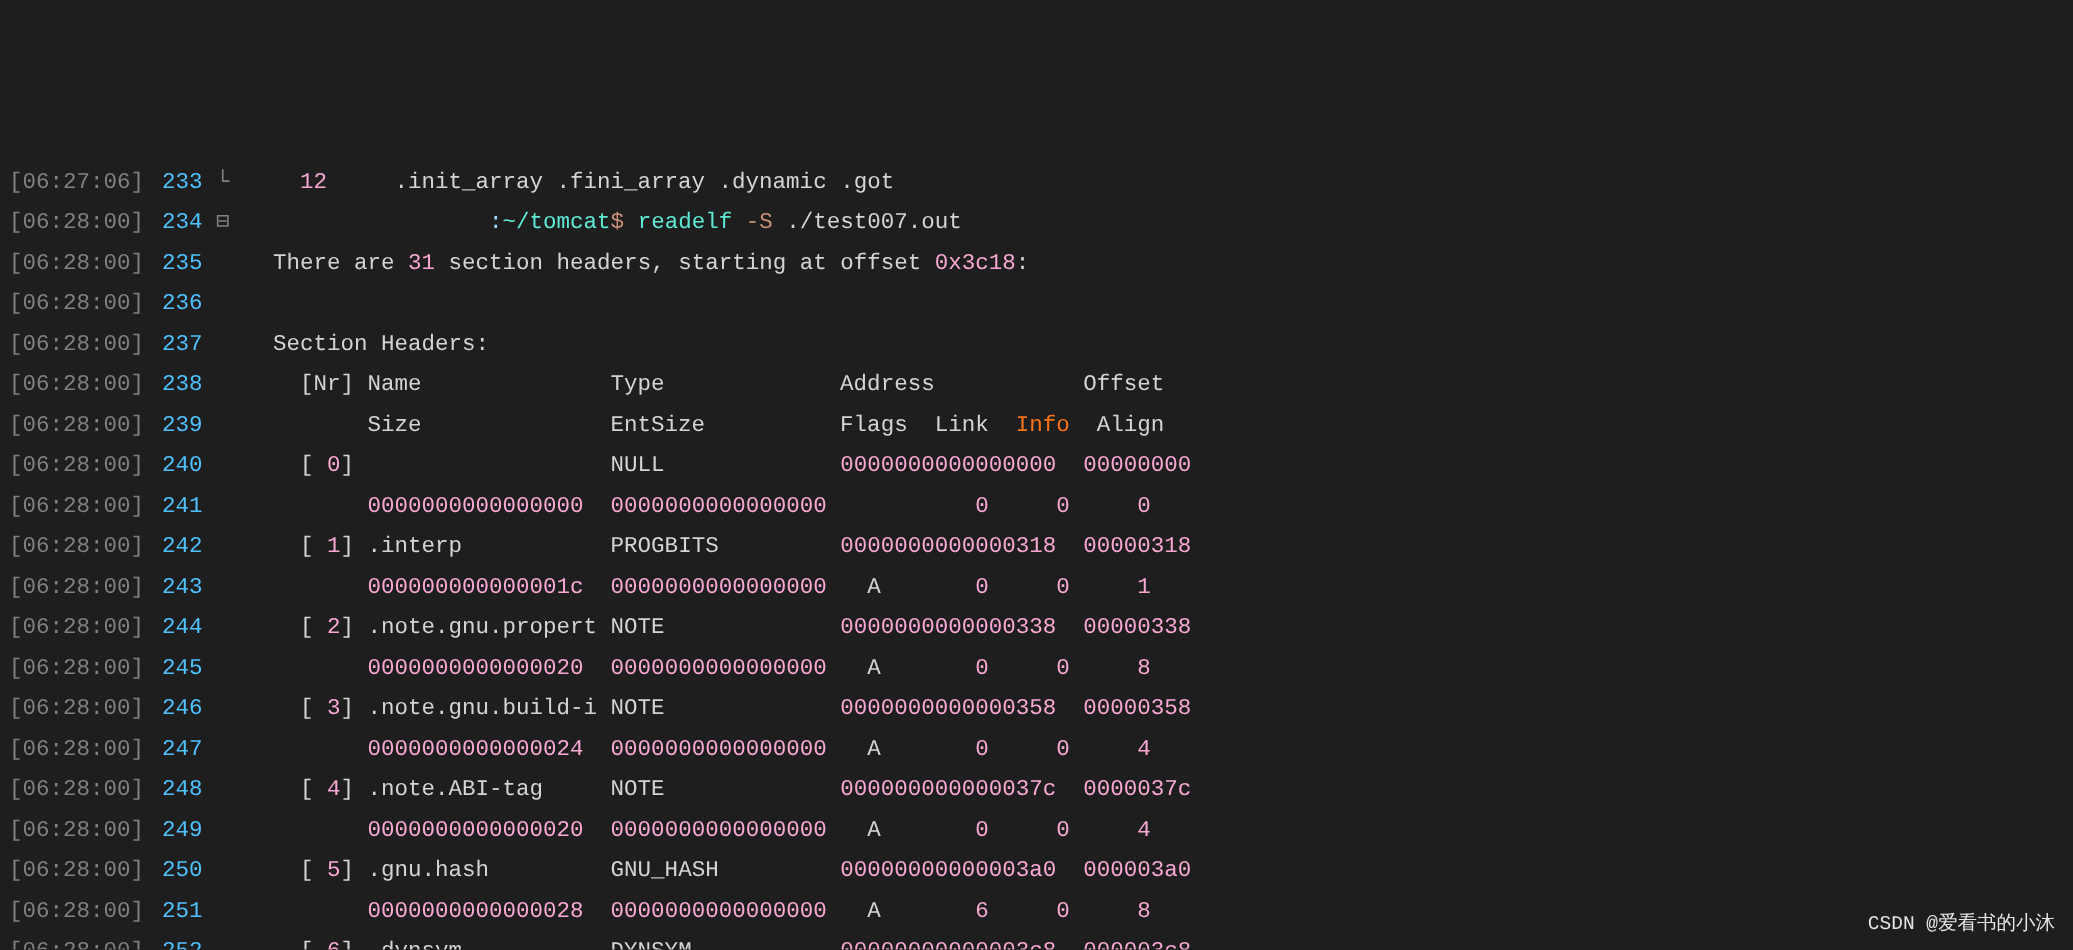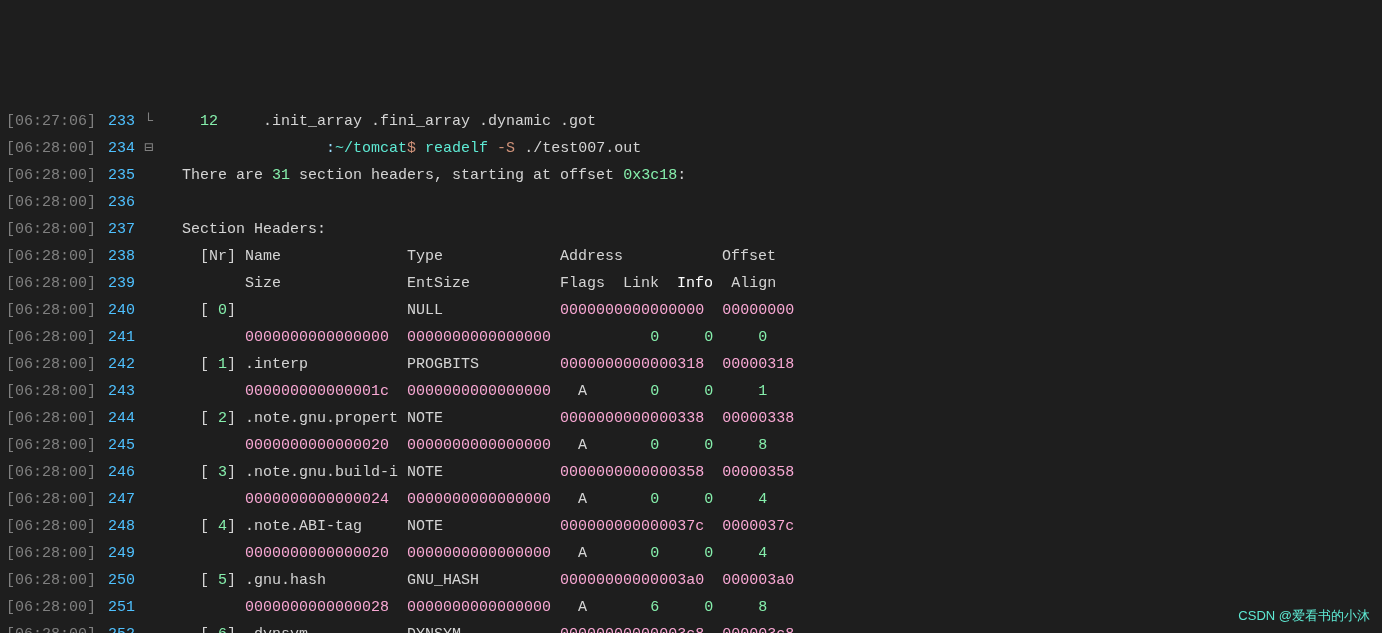--- a/index.html
+++ b/index.html
@@ -31,34 +31,34 @@
   }
   .gutter {
     color: #808080;
     width: 20px;
     display: inline-block;
   }
   .code {
     flex: 1;
   }
   .white { color: #d4d4d4; }
-  .num   { color: #86efac; }
-  .key   { color: #ffffff; }
+  .num   { color: #f9a8d4; }
+  .key   { color: #f97316; }
   .cyan  { color: #5eead4; }
   .addr  { color: #f9a8d4; }
   .prompt-path { color: #9cdcfe; }
   .prompt-d { color: #ce9178; }
   .opt { color: #ce9178; }
   .watermark {
     position: absolute;
     right: 12px;
     bottom: 6px;
-    color: #5eead4;
+    color: #e5e5e5;
     font-size: 13px;
-    font-family: Liberation Sans, sans-serif;
+    font-family: Liberation Mono, monospace;
   }
 </style>
 </head>
 <body>
 
 
 
 <div id="root"><div class="line"><span class="ts">[06:27:06]</span><span class="ln"> 233</span><span class="gutter">└</span><span class="code"><span class="num">    12</span><span class="white">     .init_array .fini_array .dynamic .got</span></span></div><div class="line"><span class="ts">[06:28:00]</span><span class="ln"> 234</span><span class="gutter">⊟</span><span class="code"><span class="white">                  </span><span class="prompt-path">:</span><span class="cyan">~/tomcat</span><span class="prompt-d">$ </span><span class="cyan">readelf </span><span class="opt">-S</span><span class="white"> ./test007.out</span></span></div><div class="line"><span class="ts">[06:28:00]</span><span class="ln"> 235</span><span class="gutter"> </span><span class="code"><span class="white">  There are </span><span class="num">31</span><span class="white"> section headers, starting at offset </span><span class="num">0x3c18</span><span class="white">:</span></span></div><div class="line"><span class="ts">[06:28:00]</span><span class="ln"> 236</span><span class="gutter"> </span><span class="code"></span></div><div class="line"><span class="ts">[06:28:00]</span><span class="ln"> 237</span><span class="gutter"> </span><span class="code"><span class="white">  Section Headers:</span></span></div><div class="line"><span class="ts">[06:28:00]</span><span class="ln"> 238</span><span class="gutter"> </span><span class="code"><span class="white">    [Nr] Name              Type             Address           Offset</span></span></div><div class="line"><span class="ts">[06:28:00]</span><span class="ln"> 239</span><span class="gutter"> </span><span class="code"><span class="white">         Size              EntSize          Flags  Link  </span><span class="key">Info</span><span class="white">  Align</span></span></div><div class="line"><span class="ts">[06:28:00]</span><span class="ln"> 240</span><span class="gutter"> </span><span class="code"><span class="white">    [ </span><span class="num">0</span><span class="white">]                   NULL             </span><span class="addr">0000000000000000</span><span class="white">  </span><span class="addr">00000000</span></span></div><div class="line"><span class="ts">[06:28:00]</span><span class="ln"> 241</span><span class="gutter"> </span><span class="code"><span class="white">         </span><span class="addr">0000000000000000</span><span class="white">  </span><span class="addr">0000000000000000</span><span class="white">           </span><span class="num">0</span><span class="white">     </span><span class="num">0</span><span class="white">     </span><span class="num">0</span></span></div><div class="line"><span class="ts">[06:28:00]</span><span class="ln"> 242</span><span class="gutter"> </span><span class="code"><span class="white">    [ </span><span class="num">1</span><span class="white">] .interp           PROGBITS         </span><span class="addr">0000000000000318</span><span class="white">  </span><span class="addr">00000318</span></span></div><div class="line"><span class="ts">[06:28:00]</span><span class="ln"> 243</span><span class="gutter"> </span><span class="code"><span class="white">         </span><span class="addr">000000000000001c</span><span class="white">  </span><span class="addr">0000000000000000</span><span class="white">   A       </span><span class="num">0</span><span class="white">     </span><span class="num">0</span><span class="white">     </span><span class="num">1</span></span></div><div class="line"><span class="ts">[06:28:00]</span><span class="ln"> 244</span><span class="gutter"> </span><span class="code"><span class="white">    [ </span><span class="num">2</span><span class="white">] .note.gnu.propert NOTE             </span><span class="addr">0000000000000338</span><span class="white">  </span><span class="addr">00000338</span></span></div><div class="line"><span class="ts">[06:28:00]</span><span class="ln"> 245</span><span class="gutter"> </span><span class="code"><span class="white">         </span><span class="addr">0000000000000020</span><span class="white">  </span><span class="addr">0000000000000000</span><span class="white">   A       </span><span class="num">0</span><span class="white">     </span><span class="num">0</span><span class="white">     </span><span class="num">8</span></span></div><div class="line"><span class="ts">[06:28:00]</span><span class="ln"> 246</span><span class="gutter"> </span><span class="code"><span class="white">    [ </span><span class="num">3</span><span class="white">] .note.gnu.build-i NOTE             </span><span class="addr">0000000000000358</span><span class="white">  </span><span class="addr">00000358</span></span></div><div class="line"><span class="ts">[06:28:00]</span><span class="ln"> 247</span><span class="gutter"> </span><span class="code"><span class="white">         </span><span class="addr">0000000000000024</span><span class="white">  </span><span class="addr">0000000000000000</span><span class="white">   A       </span><span class="num">0</span><span class="white">     </span><span class="num">0</span><span class="white">     </span><span class="num">4</span></span></div><div class="line"><span class="ts">[06:28:00]</span><span class="ln"> 248</span><span class="gutter"> </span><span class="code"><span class="white">    [ </span><span class="num">4</span><span class="white">] .note.ABI-tag     NOTE             </span><span class="addr">000000000000037c</span><span class="white">  </span><span class="addr">0000037c</span></span></div><div class="line"><span class="ts">[06:28:00]</span><span class="ln"> 249</span><span class="gutter"> </span><span class="code"><span class="white">         </span><span class="addr">0000000000000020</span><span class="white">  </span><span class="addr">0000000000000000</span><span class="white">   A       </span><span class="num">0</span><span class="white">     </span><span class="num">0</span><span class="white">     </span><span class="num">4</span></span></div><div class="line"><span class="ts">[06:28:00]</span><span class="ln"> 250</span><span class="gutter"> </span><span class="code"><span class="white">    [ </span><span class="num">5</span><span class="white">] .gnu.hash         GNU_HASH         </span><span class="addr">00000000000003a0</span><span class="white">  </span><span class="addr">000003a0</span></span></div><div class="line"><span class="ts">[06:28:00]</span><span class="ln"> 251</span><span class="gutter"> </span><span class="code"><span class="white">         </span><span class="addr">0000000000000028</span><span class="white">  </span><span class="addr">0000000000000000</span><span class="white">   A       </span><span class="num">6</span><span class="white">     </span><span class="num">0</span><span class="white">     </span><span class="num">8</span></span></div><div class="line"><span class="ts">[06:28:00]</span><span class="ln"> 252</span><span class="gutter"> </span><span class="code"><span class="white">    [ </span><span class="num">6</span><span class="white">] .dynsym           DYNSYM           </span><span class="addr">00000000000003c8</span><span class="white">  </span><span class="addr">000003c8</span></span></div></div>
 <div class="watermark">CSDN @爱看书的小沐</div>
 

